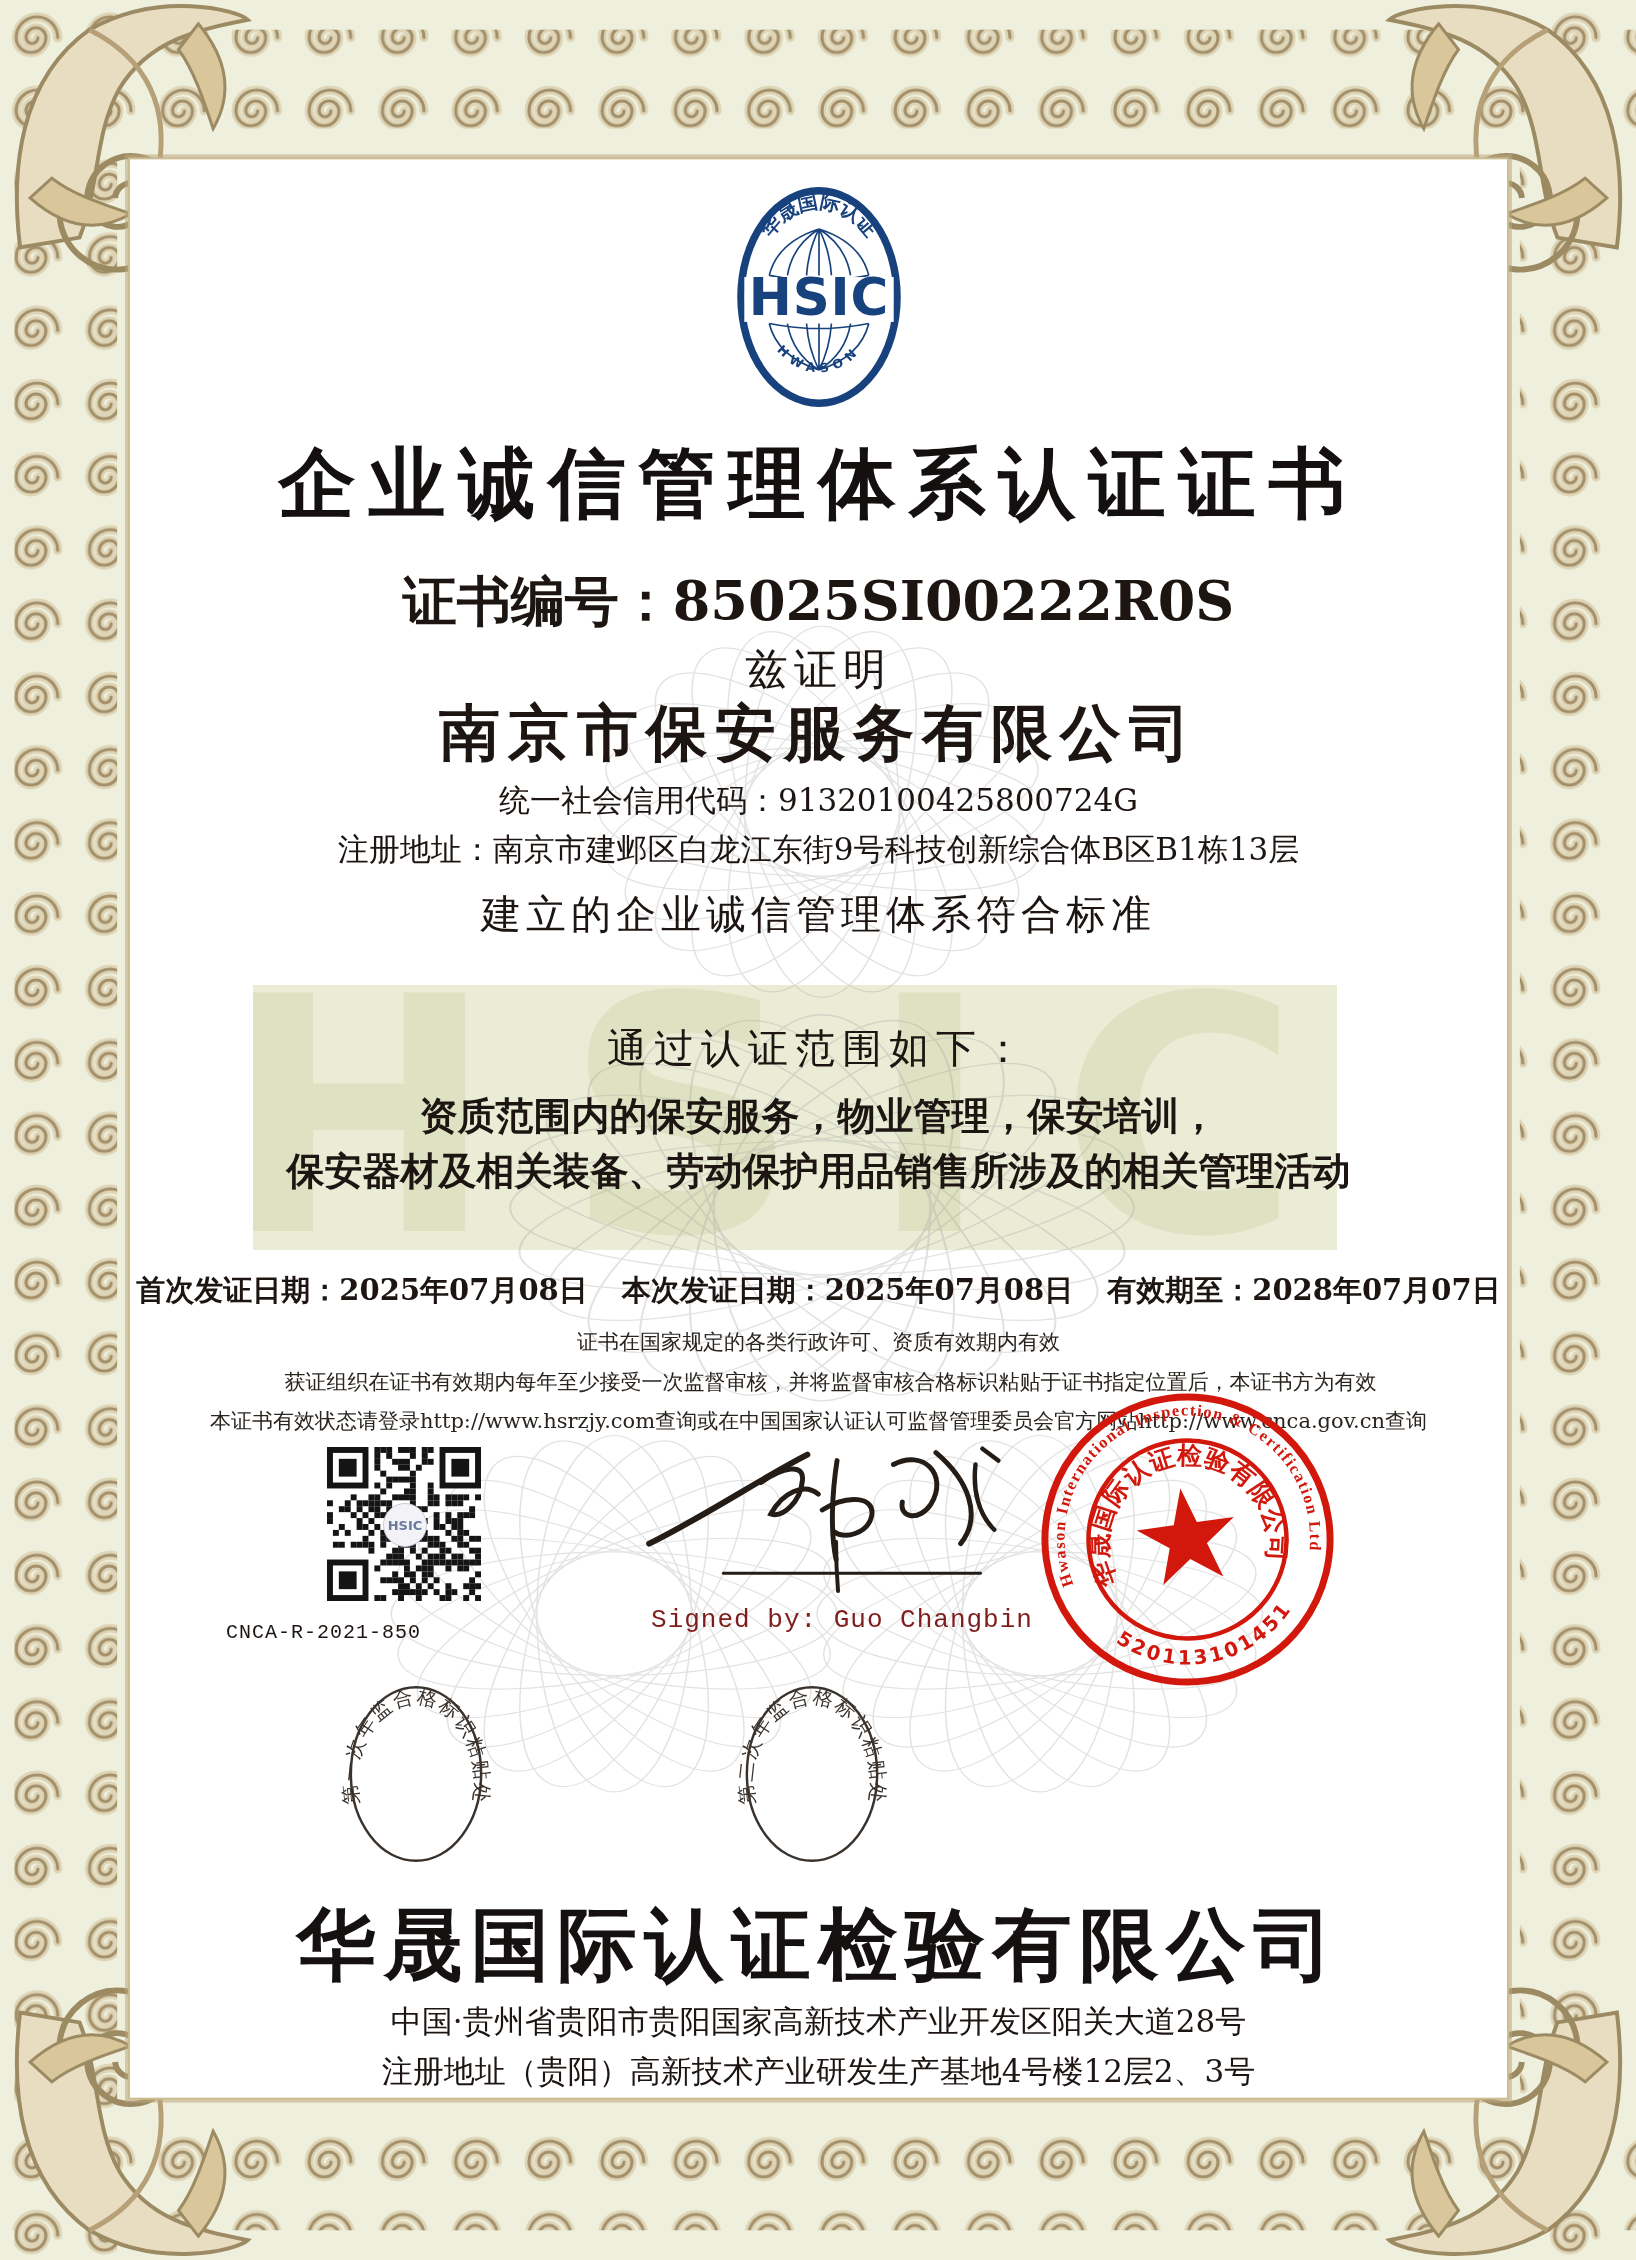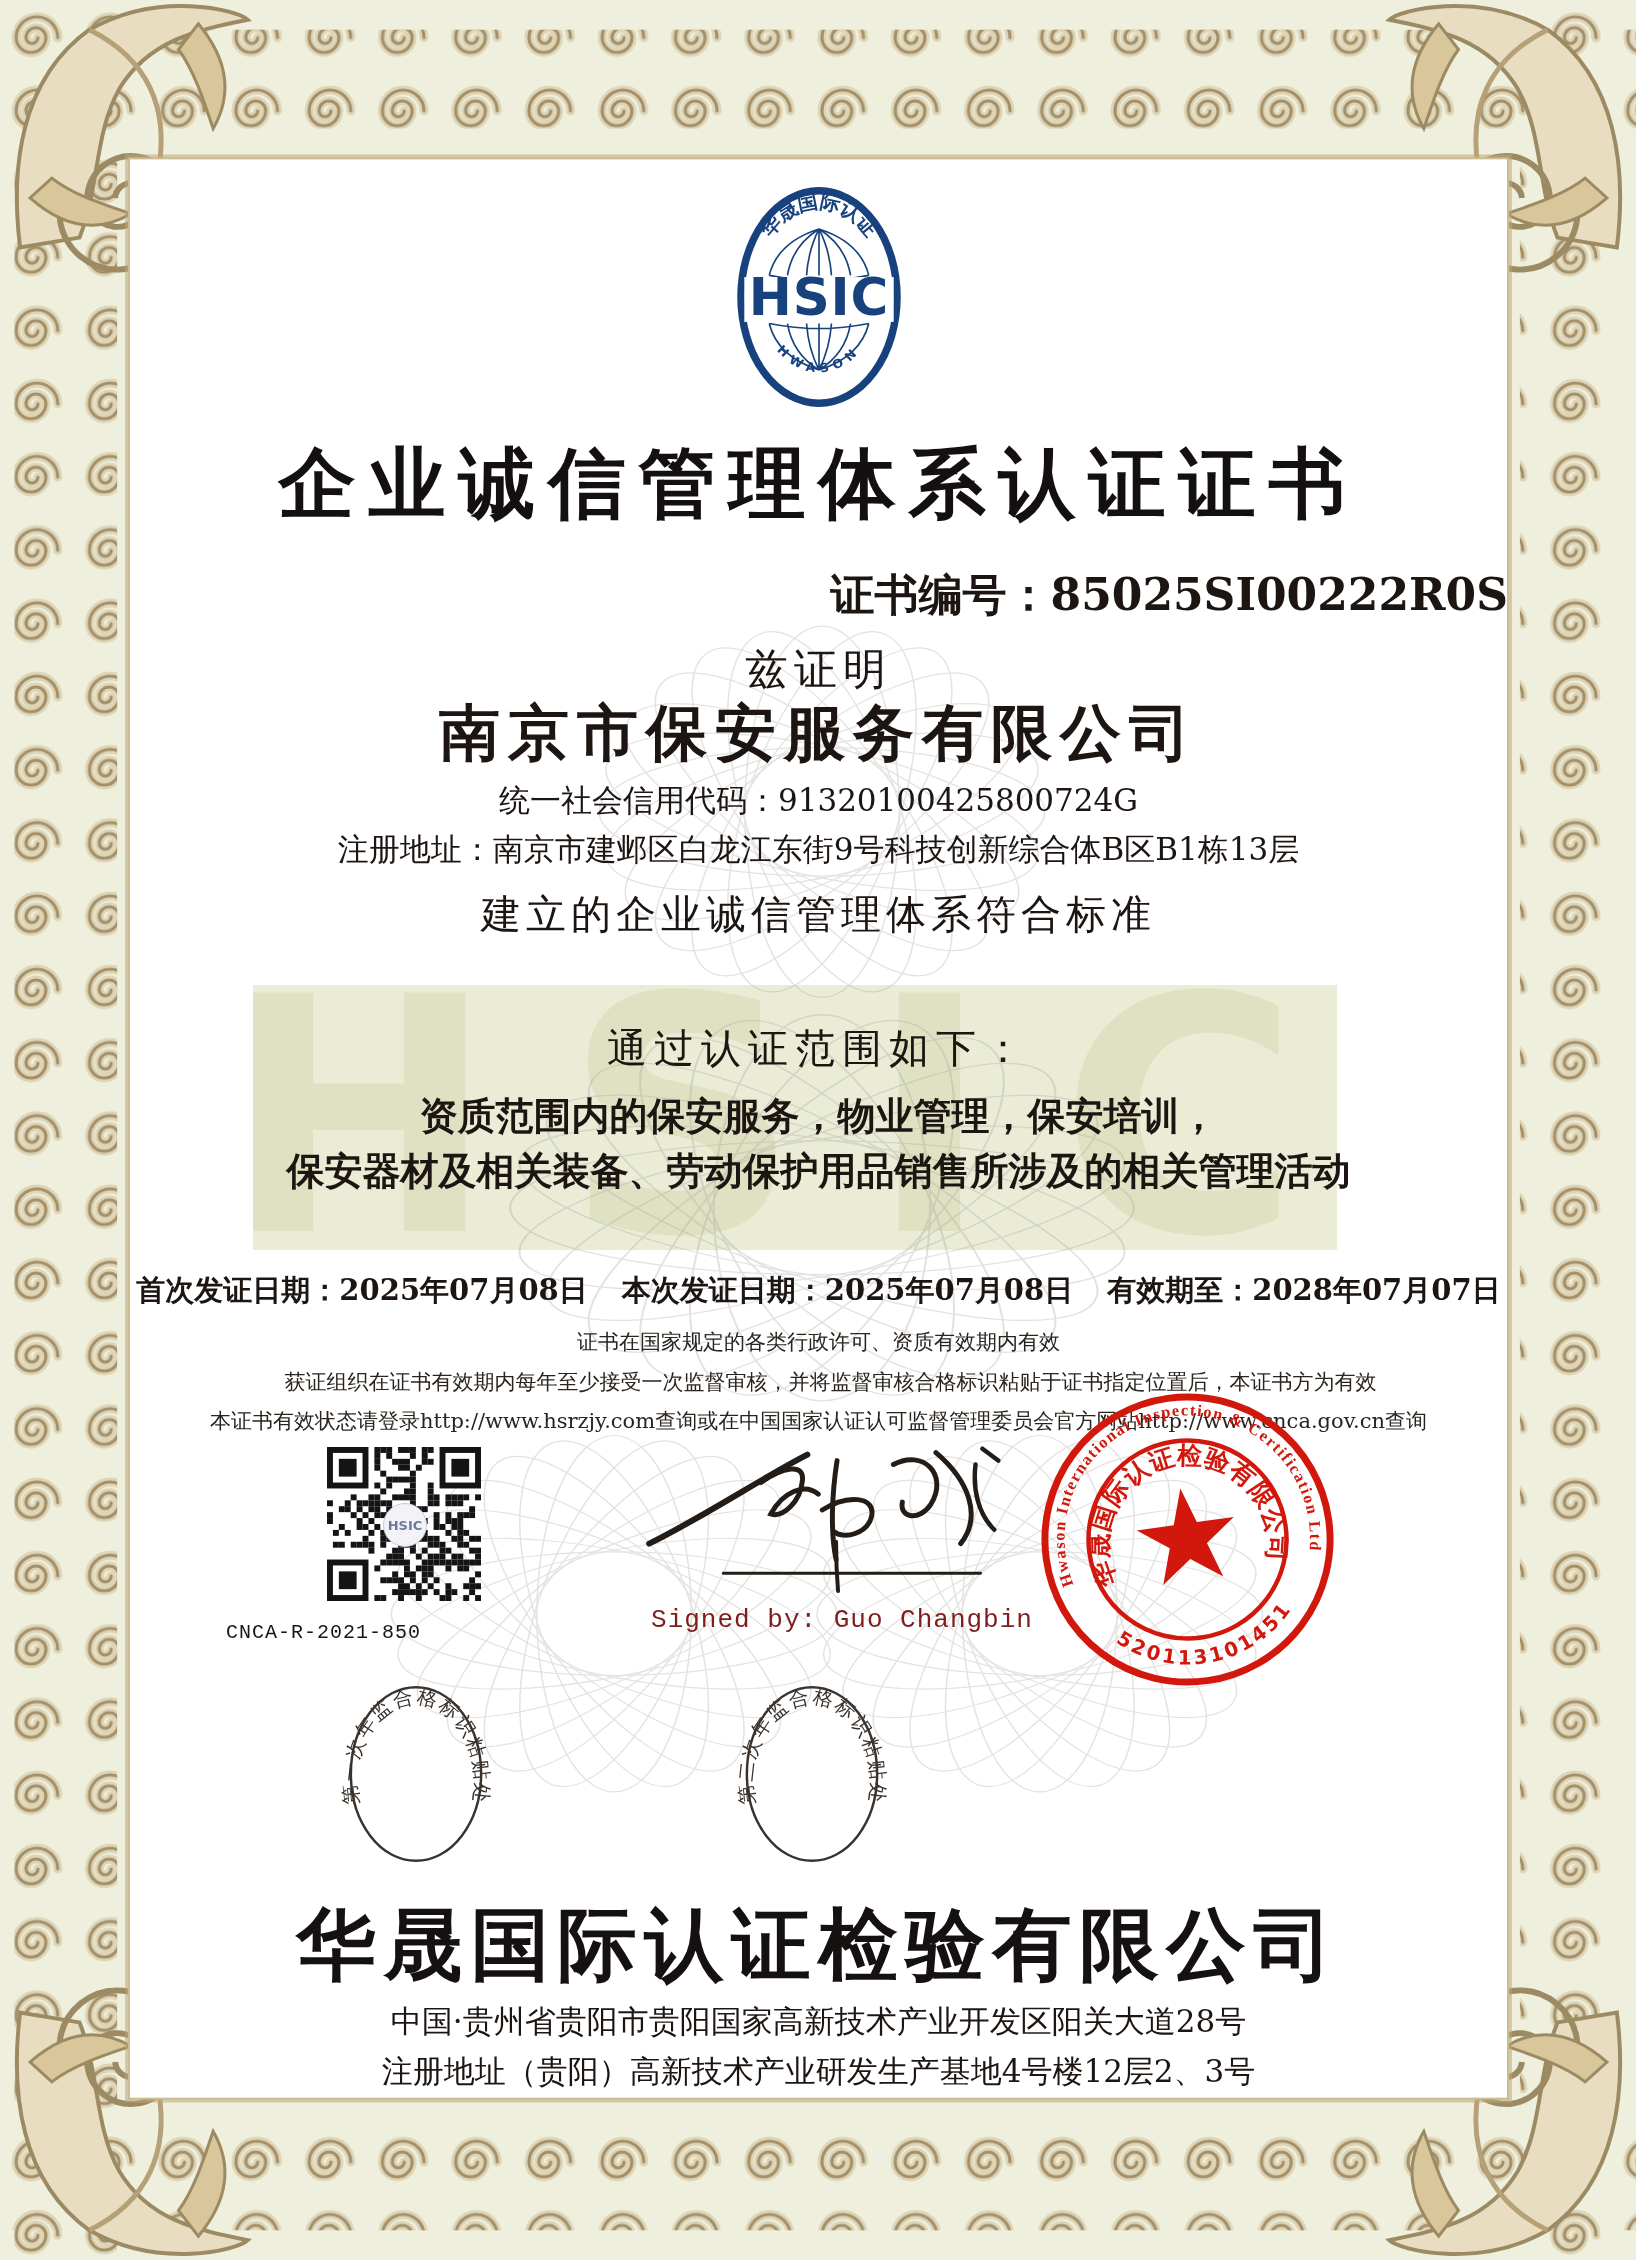--- a/index.html
+++ b/index.html
@@ -11,21 +11,21 @@
   .cline{position:absolute;left:0;width:100%;text-align:center;white-space:nowrap;}
   
   .wmband{position:absolute;left:124px;top:827px;width:1084px;height:265px;background:#eaecd6;
           overflow:hidden;display:flex;align-items:center;justify-content:center;z-index:0;}
   .wmband .wmtext{font-family:"DejaVu Sans","Liberation Sans",sans-serif;font-weight:900;
           font-size:327px;line-height:265px;letter-spacing:69px;color:#dfe2c2;transform:translatey(0);}
   .guilloche{position:absolute;z-index:0;opacity:.28;}
   
   .logo{position:absolute;left:607px;top:26px;width:166px;height:226px;}
   .title{top:275px;font-size:77px;font-weight:900;letter-spacing:13px;color:#141010;}
-  .certno{top:408px;font-size:44px;font-weight:bold;text-align:right;}
+  .certno{top:408px;font-size:54px;font-weight:bold;}
   .zhengming{top:483px;font-size:43px;letter-spacing:6px;}
   .company{top:535px;font-size:61px;font-weight:900;letter-spacing:8px;}
   .credit{top:622px;font-size:31px;}
   .regaddr{top:671px;font-size:31px;}
   .stdintro{top:729px;font-size:40px;letter-spacing:5px;}
   .stdno{top:784px;font-size:57px;font-weight:900;letter-spacing:2px;}
   .scopehead{top:863px;font-size:40px;letter-spacing:7px;}
   .scope1{top:933px;font-size:38px;font-weight:bold;}
   .scope2{top:988px;font-size:38px;font-weight:bold;}
   .dates{top:1113px;font-size:29px;font-weight:600;display:flex;justify-content:center;gap:34px;}

